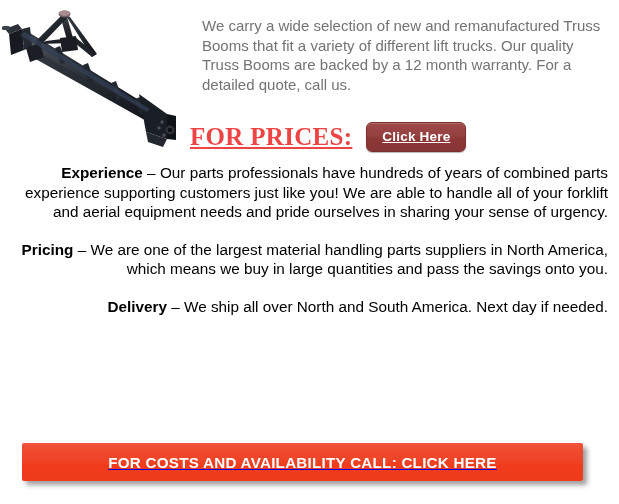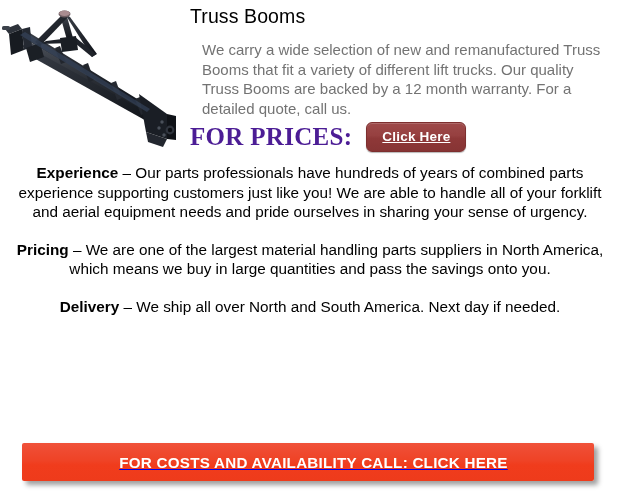--- a/index.html
+++ b/index.html
@@ -61,23 +61,24 @@
     left: 190px;
     top: 122px;
     display: flex;
     align-items: center;
   }
   .for-prices-label {
     font-family: "Liberation Serif", serif;
     font-weight: bold;
     font-size: 25px;
     line-height: 28px;
-    color: #4c1d95;
+    color: #ef4444;
     letter-spacing: 0.3px;
     white-space: nowrap;
+    text-decoration: underline;
   }
   .click-here-button {
     margin-left: 14px;
     display: inline-block;
     padding: 6px 15px 7px 15px;
     border-radius: 6px;
     background: linear-gradient(to bottom, #9e4a4a 0%, #964040 45%, #8e3838 55%, #873434 100%);
     color: #ffffff;
     font-size: 13.5px;
     font-weight: bold;
@@ -96,21 +97,21 @@
     position: absolute;
     left: 12px;
     top: 163px;
     width: 596px;
   }
   .feature-para {
     font-size: 15.3px;
     line-height: 19.6px;
     margin: 0 0 18px 0;
     color: #000;
-    text-align: center;
+    text-align: right;
   }
   .feature-para:last-child { margin-bottom: 0; }
   .feature-term {
     font-weight: bold;
   }
 
   
   .cta-banner {
     position: absolute;
     left: 22px;
@@ -118,21 +119,20 @@
     width: 561px;
     height: 38px;
     border-radius: 2px;
     background: linear-gradient(to bottom, #f0523a 0%, #ef4a30 22%, #ef4326 46%, #f03c1c 58%, #ee3b1b 100%);
     box-shadow: 4px 4px 5px rgba(0,0,0,0.38);
     display: flex;
     align-items: center;
     justify-content: center;
     cursor: pointer;
     user-select: none;
-    padding-left: 11px;
   }
   .cta-banner-text {
     color: #ffffff;
     font-size: 15.2px;
     font-weight: bold;
     letter-spacing: 0.25px;
     white-space: nowrap;
   }
 </style>
 </head>
@@ -196,21 +196,20 @@
       <circle cx="170" cy="128" r="2.2" fill="#0b0d11"></circle>
       <circle cx="162" cy="120" r="1.7" fill="#4a505a"></circle>
       <circle cx="159" cy="126" r="1.7" fill="#4a505a"></circle>
       <circle cx="164" cy="133" r="1.7" fill="#4a505a"></circle>
 
       <polygon points="20,33 25,30 150,107 147,110" fill="#3b4b66" opacity="0.55"></polygon>
     </svg>
   </div>
 
   <div class="intro-block">
-    <h1 class="product-title">Truss Booms</h1>
     <p class="intro-copy">We carry a wide selection of new and remanufactured Truss Booms that fit a variety of different lift trucks.  Our quality Truss Booms are backed by a 12 month warranty. For a detailed quote, call us.</p>
   </div>
 
   <div class="prices-row">
     <span class="for-prices-label">FOR PRICES:</span>
     <a class="click-here-button" href="#">Click Here</a>
   </div>
 
 </div>
 

